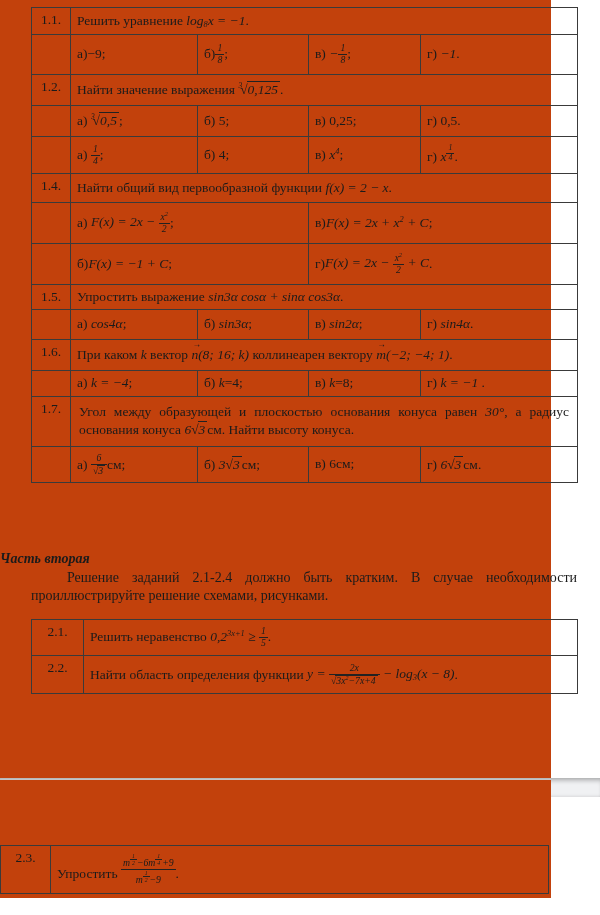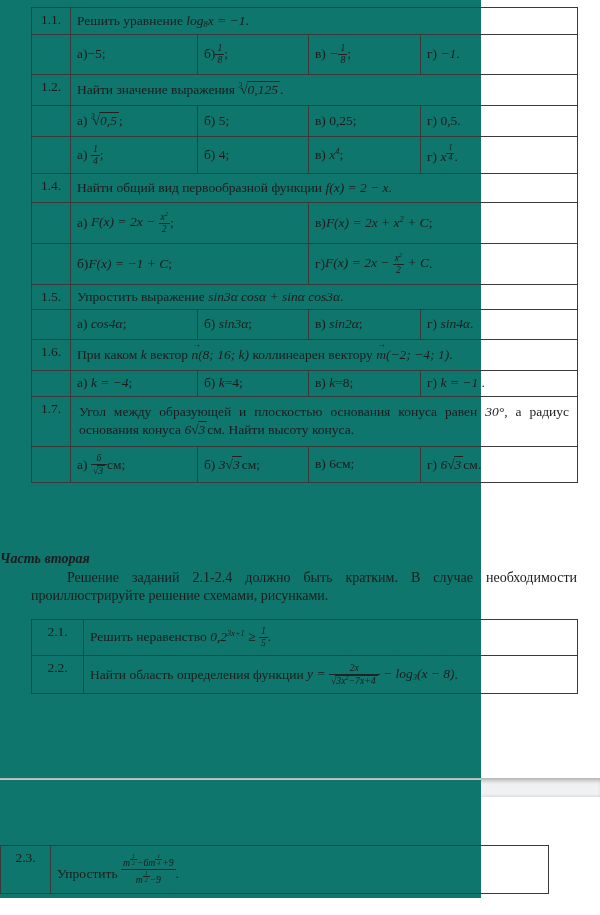--- a/index.html
+++ b/index.html
@@ -2,21 +2,21 @@
 <html><head>
 <meta charset="utf-8">
 <style>
   html,body{margin:0;padding:0;}
   body{
     width:600px;height:915px;position:relative;overflow:hidden;
     background:#ffffff;color:#1b1b1b;
     font-family:"Liberation Serif", serif;
     font-size:13.5px;line-height:1.25;
   }
-  .page{position:absolute;left:0;width:481px;background:#0f766e;}
+  .page{position:absolute;left:0;width:523px;background:#c2410c;padding-left:28px;}
   #page1{top:0;height:778px;}
   #page2{top:780px;height:118px;}
   .page-gap{
     position:absolute;left:0;top:778px;width:600px;height:19px;
     background:#f0f1f3;
     box-shadow:inset 0 5px 5px -3px rgba(0,0,0,.32), inset 0 -3px 3px -2px rgba(0,0,0,.10);
   }
   table{border-collapse:collapse;position:absolute;table-layout:fixed;}
   td{
     border:1px solid #3a3a3a;padding:2px 6px;vertical-align:middle;
@@ -75,21 +75,21 @@
         <col style="width:157px">
       </colgroup>
 
     <tbody>
         <tr class="h27">
       <td class="num">1.1.</td>
       <td colspan="4">Решить уравнение <span class="math">log<span class="msub">8</span>x = −1</span>.</td>
     </tr>
     <tr class="h40">
       <td class="blank"></td>
-      <td>а)−5;</td>
+      <td>а)−9;</td>
       <td>б)<span class="math"><span class="frac"><span class="num">1</span><span class="den">8</span></span></span>;</td>
       <td>в) <span class="math">−<span class="frac"><span class="num">1</span><span class="den">8</span></span></span>;</td>
       <td>г) <span class="math">−1</span>.</td>
     </tr>
 
     <tr class="h31">
       <td class="num">1.2.</td>
       <td colspan="4">Найти значение выражения <span class="math"><span class="sqrt"><span class="ridx">3</span><span class="rsign">√</span><span class="rad">0,125</span></span></span>.</td>
     </tr>
     <tr class="h31">

